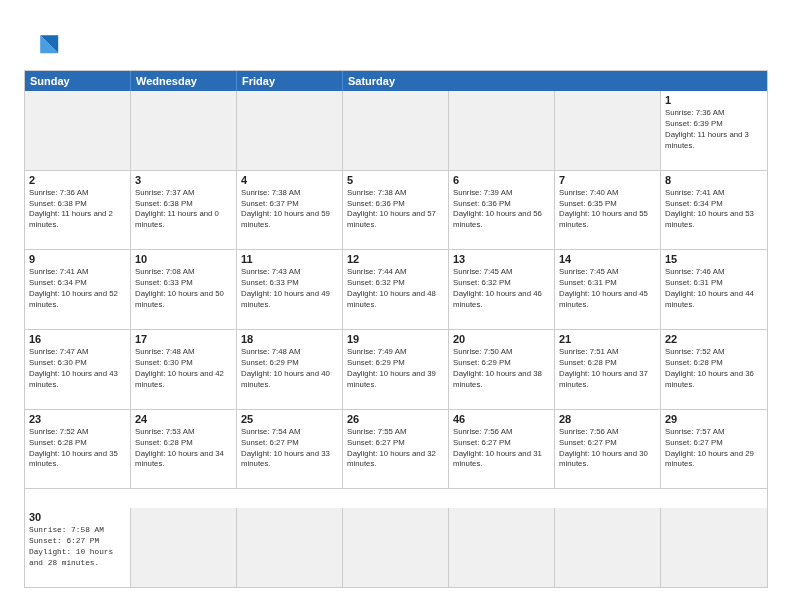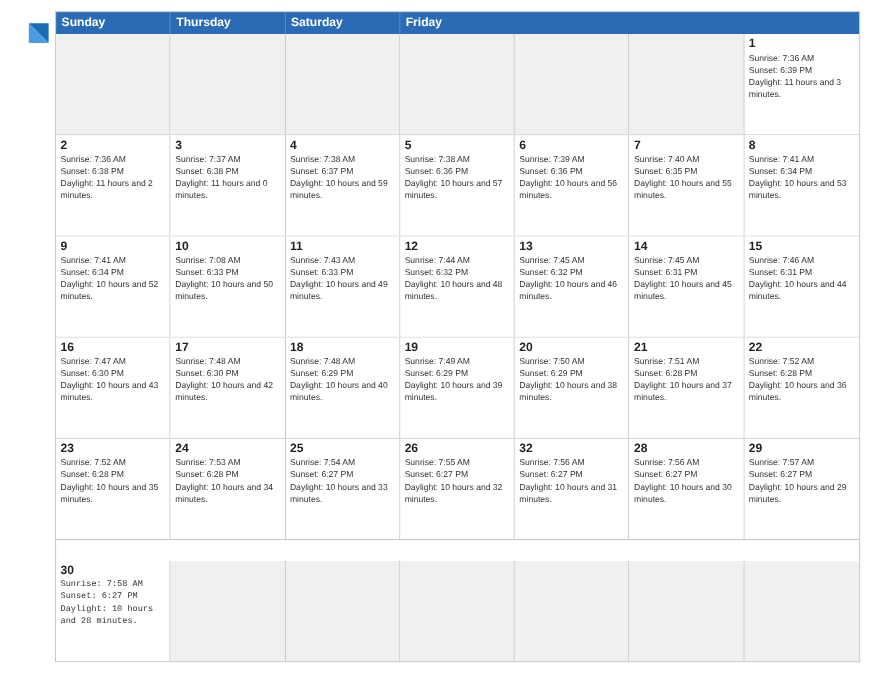--- a/index.html
+++ b/index.html
@@ -6,22 +6,23 @@
     body {
       width: 792px;
       height: 612px;
       font-family: Arial, sans-serif;
       background: #fff;
       overflow: hidden;
     }
     .page {
       width: 792px;
       height: 612px;
-      padding: 10px;
-      display: flex;
+      padding: 24px;
+      display: flex;
+      flex-direction: column;
     }
     .header {
       display: flex;
       align-items: flex-start;
       justify-content: space-between;
       margin-bottom: 6px;
     }
     .logo {
       display: flex;
       align-items: center;
@@ -124,23 +125,23 @@
     </div>
     <div class="title-block">
       <div class="month-title"></div>
       <div class="location-title"></div>
     </div>
   </div>
 
   <div class="calendar">
     <div class="day-headers">
     <div class="day-header">Sunday</div>
-        <div class="day-header">Thursday</div>
+        <div class="day-header">Wednesday</div>
+        <div class="day-header">Friday</div>
         <div class="day-header">Saturday</div>
-        <div class="day-header">Friday</div>
       </div>
     <div class="calendar-body">
     <div class="calendar-row">
           <div class="calendar-cell empty"></div>
           <div class="calendar-cell empty"></div>
           <div class="calendar-cell empty"></div>
           <div class="calendar-cell empty"></div>
           <div class="calendar-cell empty"></div>
           <div class="calendar-cell empty"></div>
           <div class="calendar-cell">
@@ -301,21 +302,21 @@
 Sunset: 6:27 PM
 Daylight: 10 hours and 33 minutes.</div>
           </div>
           <div class="calendar-cell">
             <div class="day-number">26</div>
             <div class="cell-info" style="white-space: pre-line;">Sunrise: 7:55 AM
 Sunset: 6:27 PM
 Daylight: 10 hours and 32 minutes.</div>
           </div>
           <div class="calendar-cell">
-            <div class="day-number">32</div>
+            <div class="day-number">46</div>
             <div class="cell-info" style="white-space: pre-line;">Sunrise: 7:56 AM
 Sunset: 6:27 PM
 Daylight: 10 hours and 31 minutes.</div>
           </div>
           <div class="calendar-cell">
             <div class="day-number">28</div>
             <div class="cell-info" style="white-space: pre-line;">Sunrise: 7:56 AM
 Sunset: 6:27 PM
 Daylight: 10 hours and 30 minutes.</div>
           </div>

